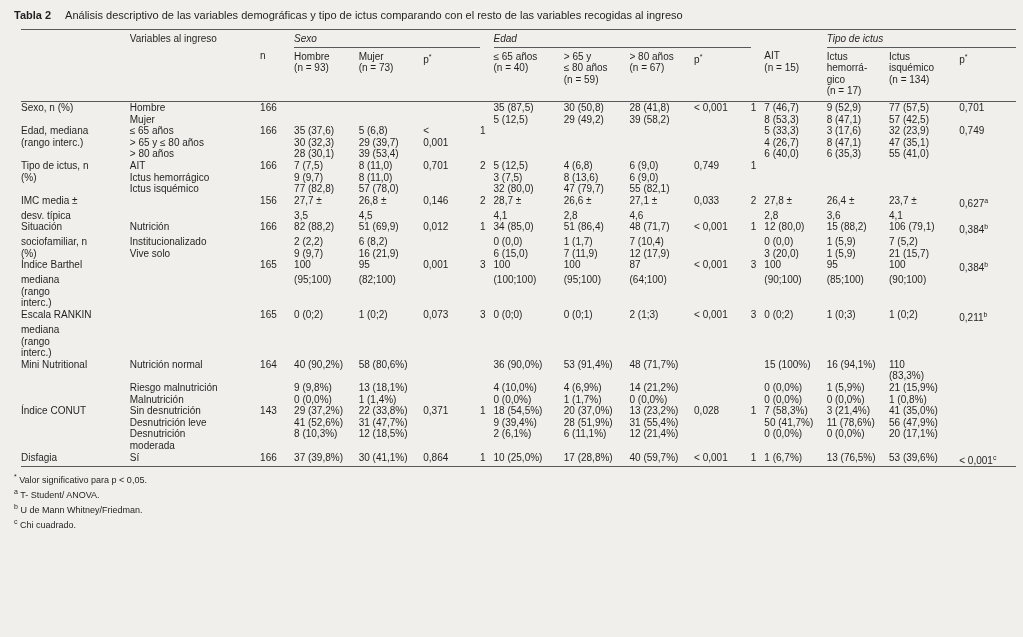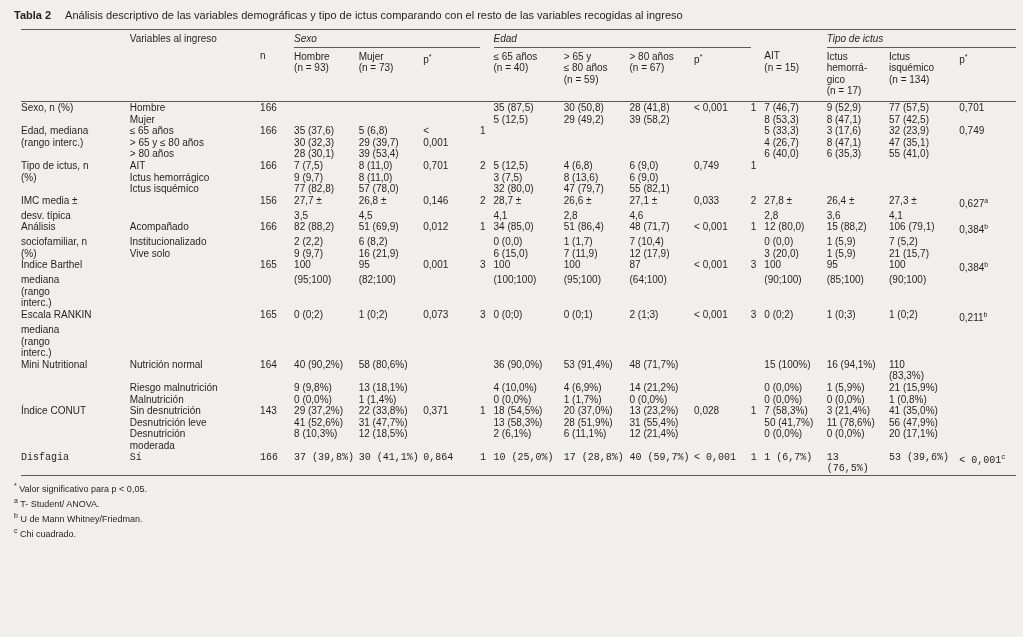--- a/index.html
+++ b/index.html
@@ -26,21 +26,21 @@
   }
   table.main td,table.main th{
     vertical-align:top;
     text-align:left;
     font-weight:normal;
     padding:0 4px 0 0;
     line-height:11.6px;
     font-size:10px;
   }
   .rule-top{border-top:1px solid #58595b;}
-  .rule-bot{border-bottom:1px solid #58595b;font-family:Liberation Mono, monospace;}
+  .rule-bot{border-bottom:1px solid #58595b;}
   .grpline{border-bottom:1px solid #58595b;}
   tr.hdr1 td{padding-top:3px;padding-bottom:2px;}
   tr.hdr2 td{padding-top:3px;padding-bottom:4px;}
   .sup{font-size:7px;vertical-align:super;}
   .rowgrp td{padding-top:3px;}
   .rowsub td{padding-top:0px;}
   .lastcellpad{padding-bottom:3px;}
   .footnotes{
     margin:0 14px;
     padding-top:4px;
@@ -296,21 +296,21 @@
           <td>26,8 ±</td>
           <td>0,146</td>
           <td>2</td>
           <td>28,7 ±</td>
           <td>26,6 ±</td>
           <td>27,1 ±</td>
           <td>0,033</td>
           <td>2</td>
           <td>27,8 ±</td>
           <td>26,4 ±</td>
-          <td>27,3 ±</td>
+          <td>23,7 ±</td>
           <td>0,627<span class="sup">a</span></td>
         </tr>
         <tr class="rowsub">
           <td>desv. típica</td>
           <td></td>
           <td></td>
           <td>3,5</td>
           <td>4,5</td>
           <td></td>
           <td></td>
@@ -318,22 +318,22 @@
           <td>2,8</td>
           <td>4,6</td>
           <td></td>
           <td></td>
           <td>2,8</td>
           <td>3,6</td>
           <td>4,1</td>
           <td></td>
         </tr>
         <tr class="rowgrp">
-          <td>Análisis</td>
-          <td>Acompañado</td>
+          <td>Situación</td>
+          <td>Nutrición</td>
           <td>166</td>
           <td>82 (88,2)</td>
           <td>51 (69,9)</td>
           <td>0,012</td>
           <td>1</td>
           <td>34 (85,0)</td>
           <td>51 (86,4)</td>
           <td>48 (71,7)</td>
           <td>&lt; 0,001</td>
           <td>1</td>
@@ -613,21 +613,21 @@
           <td></td>
         </tr>
         <tr class="rowsub">
           <td></td>
           <td>Desnutrición leve</td>
           <td></td>
           <td>41 (52,6%)</td>
           <td>31 (47,7%)</td>
           <td></td>
           <td></td>
-          <td>13 (58,3%)</td>
+          <td>9 (39,4%)</td>
           <td>28 (51,9%)</td>
           <td>31 (55,4%)</td>
           <td></td>
           <td></td>
           <td>50 (41,7%)</td>
           <td>11 (78,6%)</td>
           <td>56 (47,9%)</td>
           <td></td>
         </tr>
         <tr class="rowsub">

